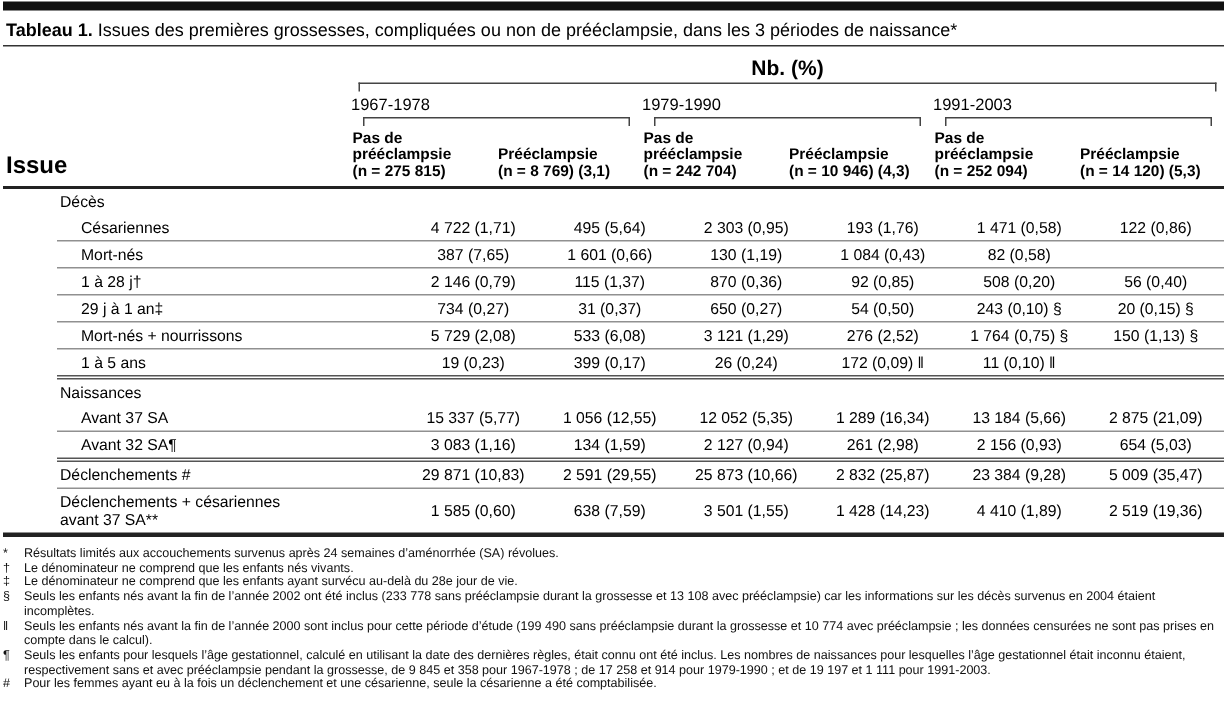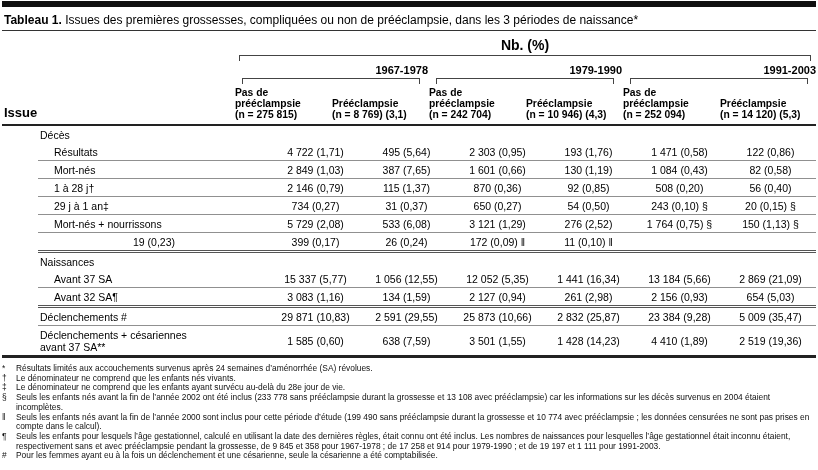--- a/index.html
+++ b/index.html
@@ -18,27 +18,27 @@
   .title b { font-weight: bold; }
   .title-rule { border-bottom: 1.5px solid #333; margin: 0 2px 3px 2px; }
 
   .grid { display: grid; grid-template-columns: 232px repeat(6, 1fr); }
 
   
   .hdr { margin: 0 2px; border-bottom: 2.5px solid #222; }
   .hdr-nb { grid-row: 1; grid-column: 2 / 8; text-align: center; font-weight: bold; font-size: 14px; padding: 3px 0 2px; }
   .bracket { height: 5px; border: 1px solid #444; border-bottom: none; }
   .nb-bracket { grid-row: 2; grid-column: 2 / 8; margin: 0 5px; }
-  .period { text-align: right; font-weight: bold; font-size: 11px; padding: 3px 0 2px; grid-row: 3; }
+  .period { text-align: left; font-weight: normal; font-size: 11px; padding: 3px 0 2px; grid-row: 3; }
   .per-0 { grid-column: 2 / 4; } .per-1 { grid-column: 4 / 6; } .per-2 { grid-column: 6 / 8; }
   .pbr { grid-row: 4; margin: 0 8px; }
   .pb-0 { grid-column: 2 / 4; } .pb-1 { grid-column: 4 / 6; } .pb-2 { grid-column: 6 / 8; }
   .col-hdr { grid-row: 5; text-align: left; font-weight: bold; font-size: 10.3px; line-height: 11px;
              white-space: pre-line; padding: 3px 1px 4px; align-self: end; }
-  .issue-hdr { grid-row: 5; grid-column: 1; align-self: end; font-weight: bold; font-size: 13px; padding: 0 0 4px 2px; }
+  .issue-hdr { grid-row: 5; grid-column: 1; align-self: end; font-weight: bold; font-size: 16px; padding: 0 0 4px 2px; }
 
   
   .tbody { margin: 0 2px; border-bottom: 3px solid #222; }
   .row { align-items: center; border-bottom: 1px solid #909090; margin-left: 36px; }
   .row.section { border-bottom: none; }
   .row.heavy { border-bottom: 3px double #555; }
   .row:last-child { border-bottom: none; }
   .cell-label { font-size: 10.5px; line-height: 12px; padding: 2.5px 0 2.5px 2px; white-space: pre-line; }
   .cell-label.indent { padding-left: 16px; }
   .cell-value { text-align: center; font-size: 10.5px; line-height: 12px; padding: 2.5px 0; }
@@ -87,31 +87,30 @@
 (n = 252 094)</div>
     <div class="col-hdr">Prééclampsie
 (n = 14 120) (5,3)</div>
   </div>
 
   <div class="tbody">
       <div class="grid row section">
         <div class="cell-label">Décès</div>
       </div>
       <div class="grid row">
-        <div class="cell-label indent">Résultats</div>
+        <div class="cell-label indent">Césariennes</div>
         <div class="cell-value">4 722 (1,71)</div>
         <div class="cell-value">495 (5,64)</div>
         <div class="cell-value">2 303 (0,95)</div>
         <div class="cell-value">193 (1,76)</div>
         <div class="cell-value">1 471 (0,58)</div>
         <div class="cell-value">122 (0,86)</div>
       </div>
       <div class="grid row">
         <div class="cell-label indent">Mort-nés</div>
-        <div class="cell-value">2 849 (1,03)</div>
         <div class="cell-value">387 (7,65)</div>
         <div class="cell-value">1 601 (0,66)</div>
         <div class="cell-value">130 (1,19)</div>
         <div class="cell-value">1 084 (0,43)</div>
         <div class="cell-value">82 (0,58)</div>
       </div>
       <div class="grid row">
         <div class="cell-label indent">1 à 28 j†</div>
         <div class="cell-value">2 146 (0,79)</div>
         <div class="cell-value">115 (1,37)</div>
@@ -132,37 +131,38 @@
       <div class="grid row">
         <div class="cell-label indent">Mort-nés + nourrissons</div>
         <div class="cell-value">5 729 (2,08)</div>
         <div class="cell-value">533 (6,08)</div>
         <div class="cell-value">3 121 (1,29)</div>
         <div class="cell-value">276 (2,52)</div>
         <div class="cell-value">1 764 (0,75) §</div>
         <div class="cell-value">150 (1,13) §</div>
       </div>
       <div class="grid row heavy">
+        <div class="cell-label indent">1 à 5 ans</div>
         <div class="cell-value">19 (0,23)</div>
         <div class="cell-value">399 (0,17)</div>
         <div class="cell-value">26 (0,24)</div>
         <div class="cell-value">172 (0,09) ‖</div>
         <div class="cell-value">11 (0,10) ‖</div>
       </div>
       <div class="grid row section">
         <div class="cell-label">Naissances</div>
       </div>
       <div class="grid row">
         <div class="cell-label indent">Avant 37 SA</div>
         <div class="cell-value">15 337 (5,77)</div>
         <div class="cell-value">1 056 (12,55)</div>
         <div class="cell-value">12 052 (5,35)</div>
-        <div class="cell-value">1 441 (16,34)</div>
+        <div class="cell-value">1 289 (16,34)</div>
         <div class="cell-value">13 184 (5,66)</div>
-        <div class="cell-value">2 869 (21,09)</div>
+        <div class="cell-value">2 875 (21,09)</div>
       </div>
       <div class="grid row heavy">
         <div class="cell-label indent">Avant 32 SA¶</div>
         <div class="cell-value">3 083 (1,16)</div>
         <div class="cell-value">134 (1,59)</div>
         <div class="cell-value">2 127 (0,94)</div>
         <div class="cell-value">261 (2,98)</div>
         <div class="cell-value">2 156 (0,93)</div>
         <div class="cell-value">654 (5,03)</div>
       </div>

